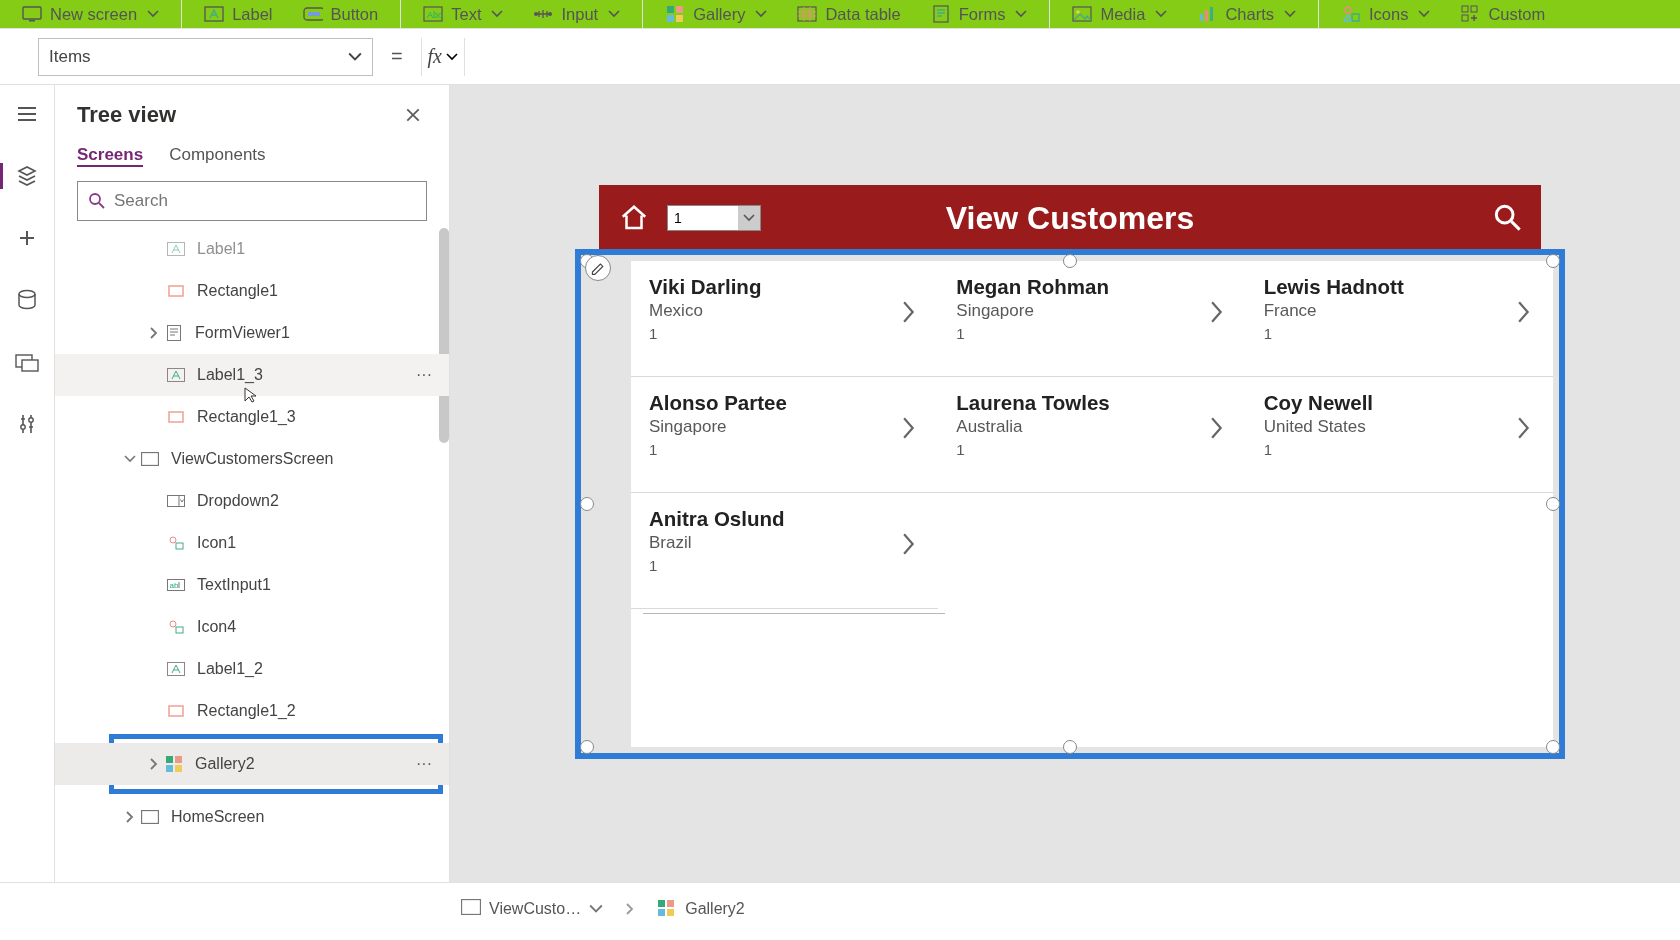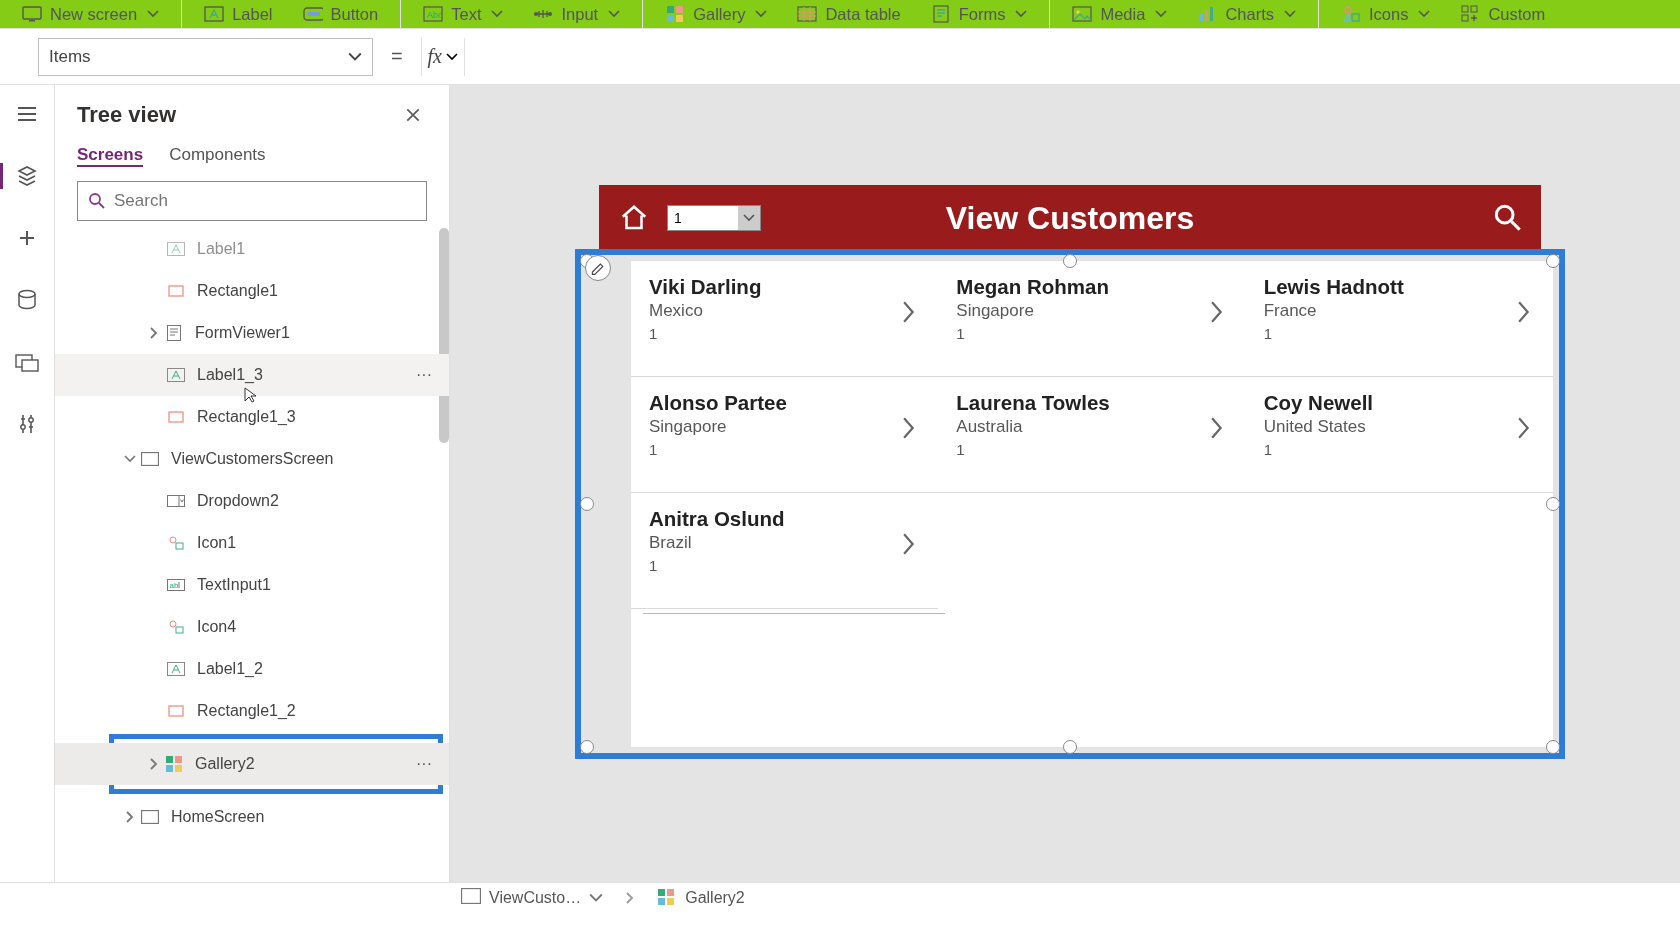--- a/index.html
+++ b/index.html
@@ -75,21 +75,21 @@
   .gcell { border-bottom:1px solid #d9d9d9; height:116px; padding:14px 18px 8px; position:relative; }
   .gname { font-size:20.5px; font-weight:600; color:#222; }
   .gloc { font-size:17px; color:#585858; margin-top:2px; }
   .gnum { font-size:15px; color:#585858; margin-top:4px; }
   .gchev { position:absolute; right:18px; top:40px; width:22px; height:22px; color:#666; }
   .template-line { position:absolute; left:12px; width:302px; height:1px; background:#b8b8b8; top:352px; }
 
   .pencil-badge { position:absolute; left:135px; top:170px; width:26px; height:26px; border-radius:50%; background:#fff; border:1px solid #888; display:flex; align-items:center; justify-content:center; z-index:5; }
 
   
-  .status { height:42px; border-top:1px solid #e0e0e0; display:flex; align-items:flex-start; background:#fff; }
+  .status { height:42px; border-top:1px solid #e0e0e0; display:flex; align-items:flex-end; background:#fff; }
   .status-left { width:450px; } 
   .bc { display:flex; align-items:center; gap:10px; }
   .bc-item { display:flex; align-items:center; gap:8px; padding:4px 10px; font-size:16px; color:#555; cursor:pointer; border:1px solid transparent; }
   .bc-item .bico { width:20px; height:20px; }
   .bc-item .bchev { width:14px; height:14px; color:#777; }
   .bc-sep { width:12px; height:12px; color:#999; }
   .zoom { margin-left:auto; display:flex; align-items:center; gap:14px; padding-right:20px; color:#555; font-size:16px; }
   .zoom-btn { width:20px; height:20px; display:flex; align-items:center; justify-content:center; cursor:pointer; }
   .slider { width:170px; height:4px; background:#c8c8c8; position:relative; }
   .slider-th { position:absolute; left:38%; top:-6px; width:4px; height:16px; background:#555; }

